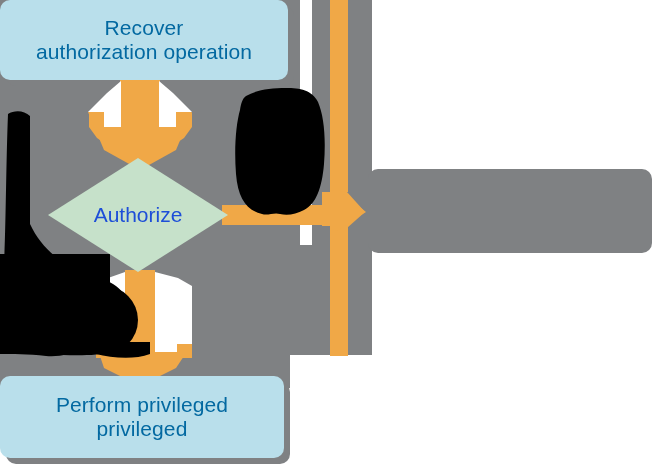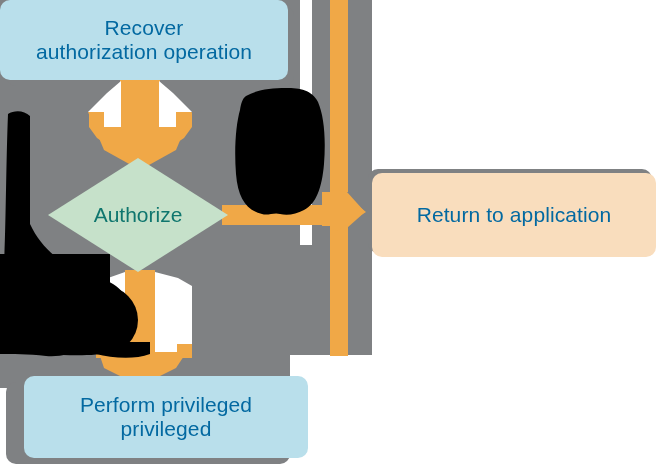--- a/index.html
+++ b/index.html
@@ -50,21 +50,21 @@
   .diamond-shape {
     position: absolute;
     inset: 0;
     background: #c6e1ca;
     clip-path: polygon(50% 0%, 100% 50%, 50% 100%, 0% 50%);
   }
   .diamond-label {
     position: relative;
     z-index: 2;
     font-size: 21px;
-    color: #0f766e;
+    color: #1d4ed8;
   }
 
   
   #wires {
     position: absolute;
     left: 0; top: 0;
     width: 660px; height: 467px;
     overflow: visible;
   }
 
@@ -153,24 +153,21 @@
       <div>Recover</div>
       <div>authorization operation</div>
     </div>
   </div>
 
   <div class="diamond-wrap" style="left:48px; top:158px; width:180px; height:114px;">
     <div class="diamond-shape"></div>
     <span class="diamond-label">Authorize</span>
   </div>
 
-  <div class="node blue" style="left:0px; top:376px; width:284px; height:82px;margin-left:24px;">
+  <div class="node blue" style="left:0px; top:376px; width:284px; height:82px;">
     <div>
       <div>Perform privileged</div>
       <div>privileged</div>
     </div>
   </div>
 
-  <div class="node peach" style="left:372px; top:173px; width:284px; height:84px;">
-    <span>Return to application</span>
-  </div>
 
 </div>
 
 </body></html>

